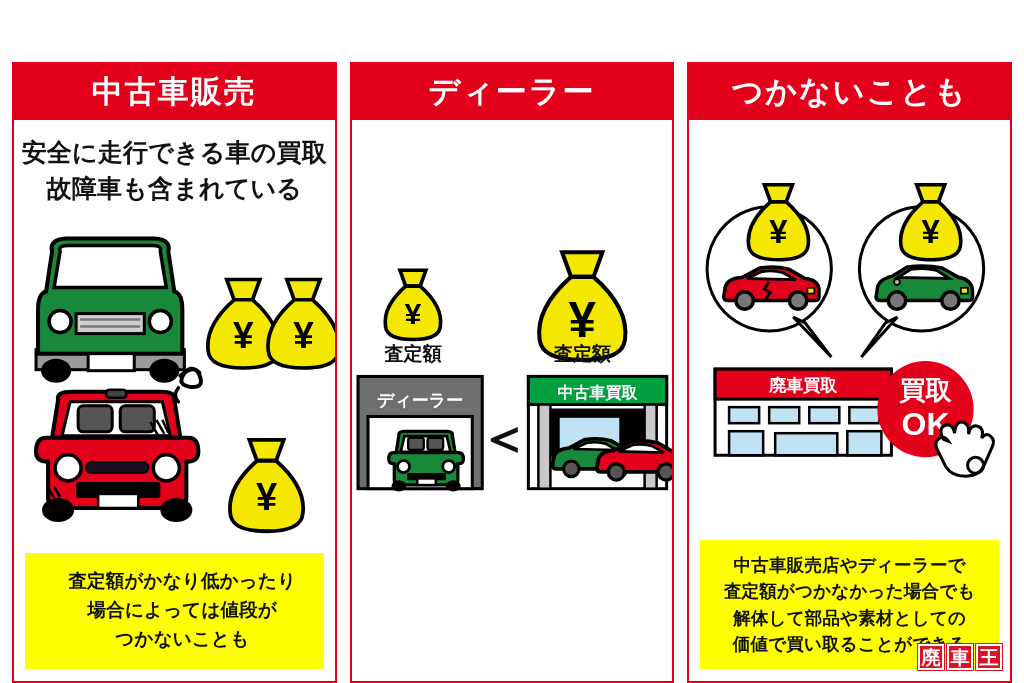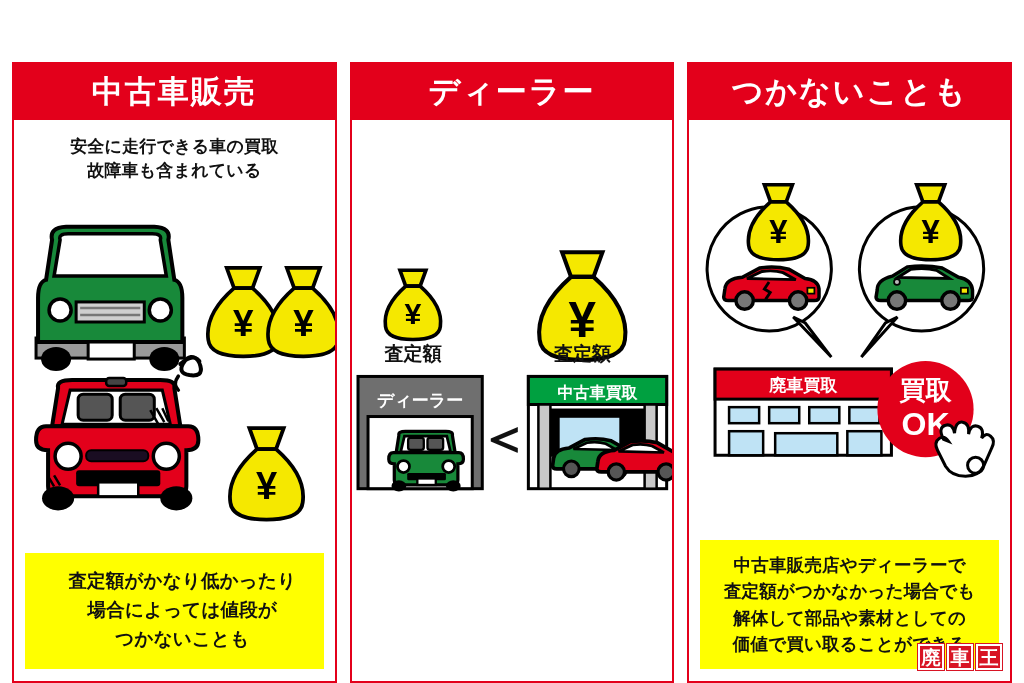--- a/index.html
+++ b/index.html
@@ -33,21 +33,21 @@
     text-align:center;
     font-weight:bold;
     font-size:31px;
     letter-spacing:2px;
     padding:12px 0 13px 0;
     line-height:1.0;
   }
   .panel-sub{
     text-align:center;
     font-weight:bold;
-    font-size:17px;
+    font-size:25px;
     line-height:1.42;
     color:#111;
     padding:15px 6px 4px 6px;
     letter-spacing:0.2px;
     white-space:pre-line;
   }
   .panel-art{
     flex:1 1 auto;
     position:relative;
   }

